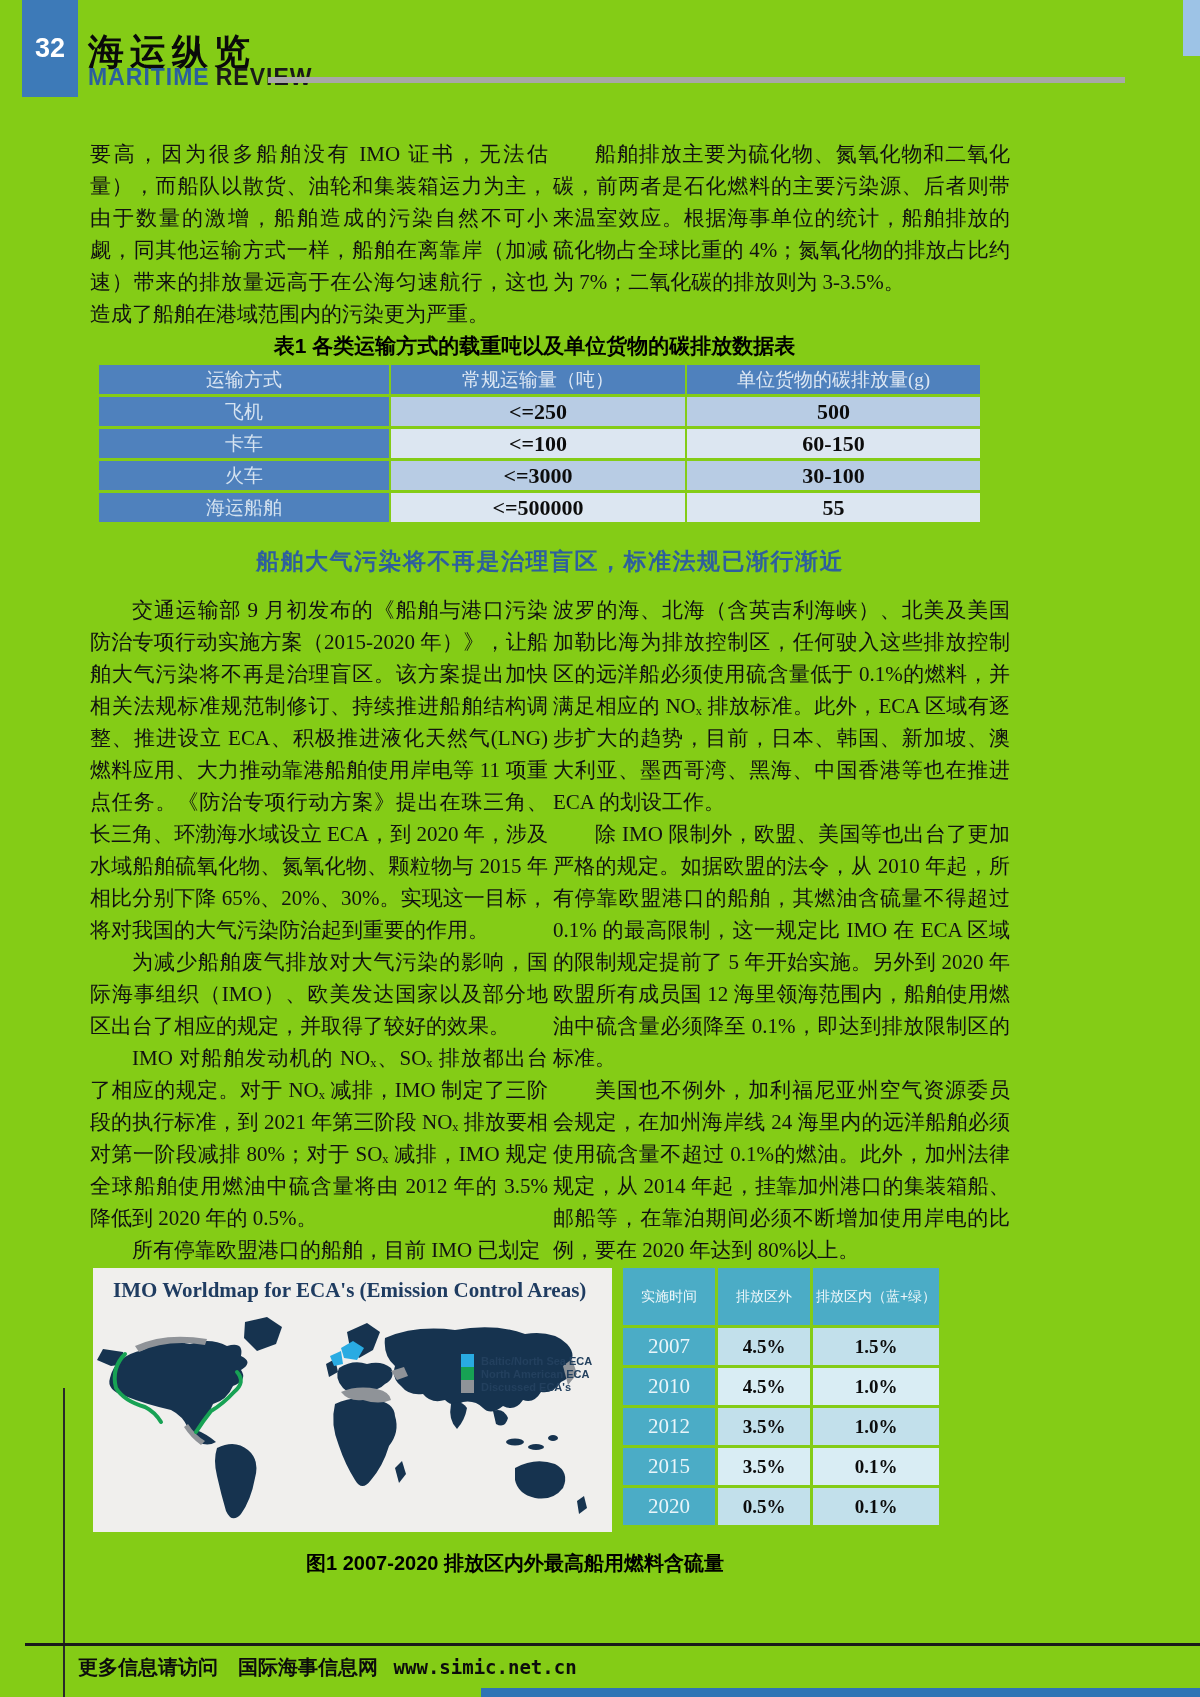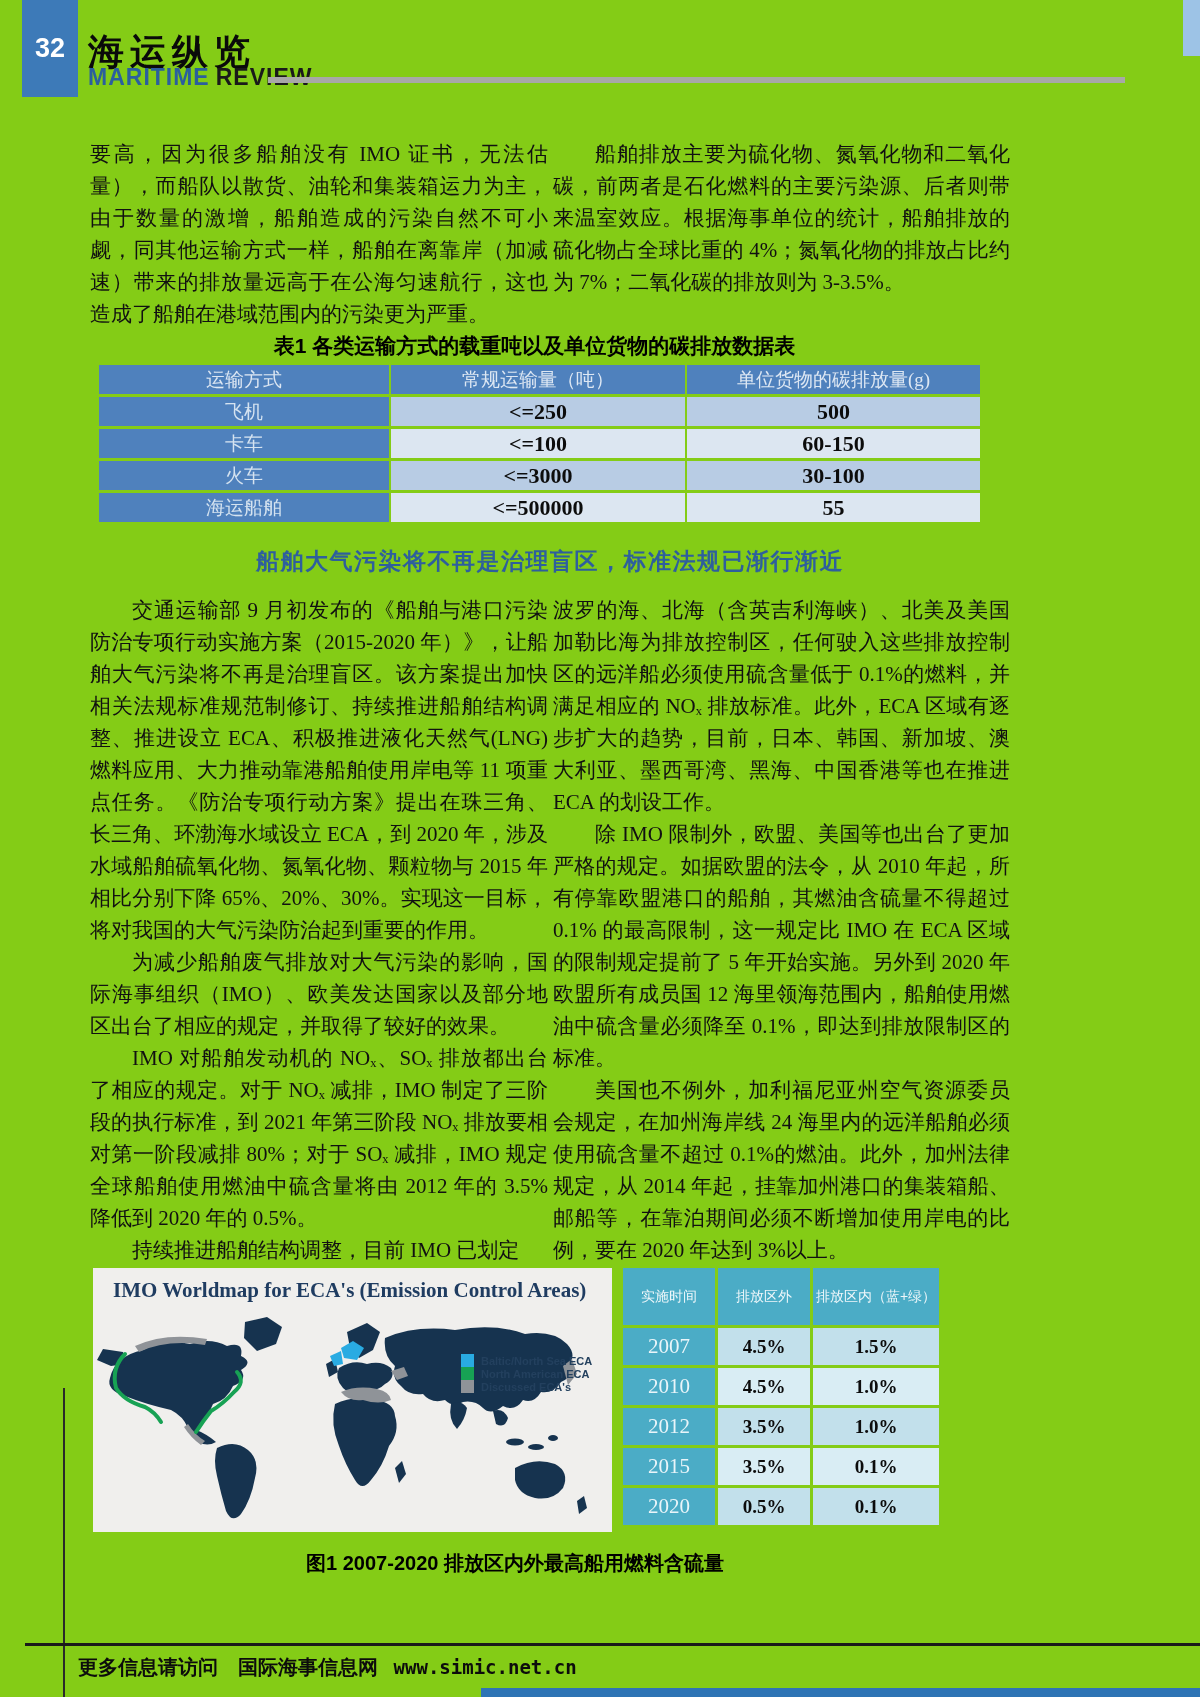--- a/index.html
+++ b/index.html
@@ -133,26 +133,26 @@
         </tr>
       </tbody>
   </table>
 
   <div class="abs section-heading">船舶大气污染将不再是治理盲区，标准法规已渐行渐近</div>
 
   <div class="abs textcol col-left">
       <p class="indent">交通运输部 9 月初发布的《船舶与港口污染防治专项行动实施方案（2015-2020 年）》，让船舶大气污染将不再是治理盲区。该方案提出加快相关法规标准规范制修订、持续推进船舶结构调整、推进设立 ECA、积极推进液化天然气(LNG)燃料应用、大力推动靠港船舶使用岸电等 11 项重点任务。《防治专项行动方案》提出在珠三角、长三角、环渤海水域设立 ECA，到 2020 年，涉及水域船舶硫氧化物、氮氧化物、颗粒物与 2015 年相比分别下降 65%、20%、30%。实现这一目标，将对我国的大气污染防治起到重要的作用。</p>
       <p class="indent">为减少船舶废气排放对大气污染的影响，国际海事组织（IMO）、欧美发达国家以及部分地区出台了相应的规定，并取得了较好的效果。</p>
       <p class="indent">IMO 对船舶发动机的 NOₓ、SOₓ 排放都出台了相应的规定。对于 NOₓ 减排，IMO 制定了三阶段的执行标准，到 2021 年第三阶段 NOₓ 排放要相对第一阶段减排 80%；对于 SOₓ 减排，IMO 规定全球船舶使用燃油中硫含量将由 2012 年的 3.5%降低到 2020 年的 0.5%。</p>
-      <p class="indent">持续推进船舶结构调整，目前 IMO 已划定</p>
+      <p class="indent">所有停靠欧盟港口的船舶，目前 IMO 已划定</p>
     </div>
   <div class="abs textcol col-right">
       <p>波罗的海、北海（含英吉利海峡）、北美及美国加勒比海为排放控制区，任何驶入这些排放控制区的远洋船必须使用硫含量低于 0.1%的燃料，并满足相应的 NOₓ 排放标准。此外，ECA 区域有逐步扩大的趋势，目前，日本、韩国、新加坡、澳大利亚、墨西哥湾、黑海、中国香港等也在推进 ECA 的划设工作。</p>
       <p class="indent">除 IMO 限制外，欧盟、美国等也出台了更加严格的规定。如据欧盟的法令，从 2010 年起，所有停靠欧盟港口的船舶，其燃油含硫量不得超过 0.1% 的最高限制，这一规定比 IMO 在 ECA 区域的限制规定提前了 5 年开始实施。另外到 2020 年欧盟所有成员国 12 海里领海范围内，船舶使用燃油中硫含量必须降至 0.1%，即达到排放限制区的标准。</p>
-      <p class="indent">美国也不例外，加利福尼亚州空气资源委员会规定，在加州海岸线 24 海里内的远洋船舶必须使用硫含量不超过 0.1%的燃油。此外，加州法律规定，从 2014 年起，挂靠加州港口的集装箱船、邮船等，在靠泊期间必须不断增加使用岸电的比例，要在 2020 年达到 3%以上。</p>
+      <p class="indent">美国也不例外，加利福尼亚州空气资源委员会规定，在加州海岸线 24 海里内的远洋船舶必须使用硫含量不超过 0.1%的燃油。此外，加州法律规定，从 2014 年起，挂靠加州港口的集装箱船、邮船等，在靠泊期间必须不断增加使用岸电的比例，要在 2020 年达到 80%以上。</p>
     </div>
 
   <div class="abs map-panel">
     <div class="map-title">IMO Worldmap for ECA's (Emission Control Areas)</div>
     <svg class="map-svg" width="515" height="218" viewBox="0 0 515 218">
 
       <g fill="#16334f" stroke="none">
         <path d="M150,14 L172,9 L187,19 L181,36 L162,43 L149,30 Z"></path>
         <path d="M15,70 Q20,48 48,42 Q70,30 95,36 Q115,29 132,38 Q149,33 146,48 Q159,54 146,62 Q153,72 138,78 Q132,92 118,96 Q112,110 104,120 Q98,131 93,120 Q88,108 76,102 Q50,96 30,88 Q11,82 15,70 Z"></path>
         <path d="M16,58 L2,52 L8,41 L28,44 L30,56 Z"></path>

